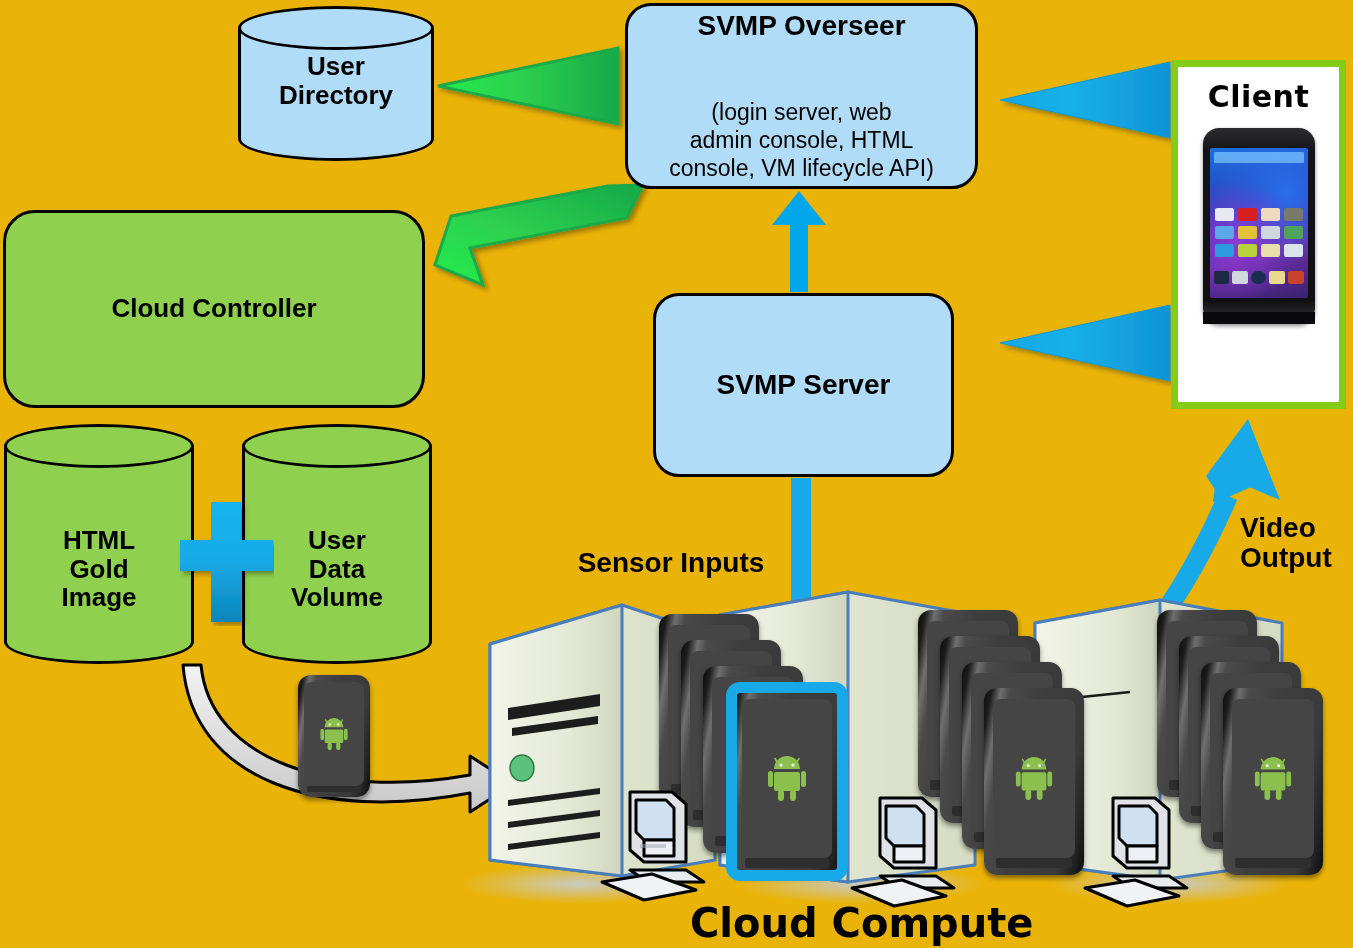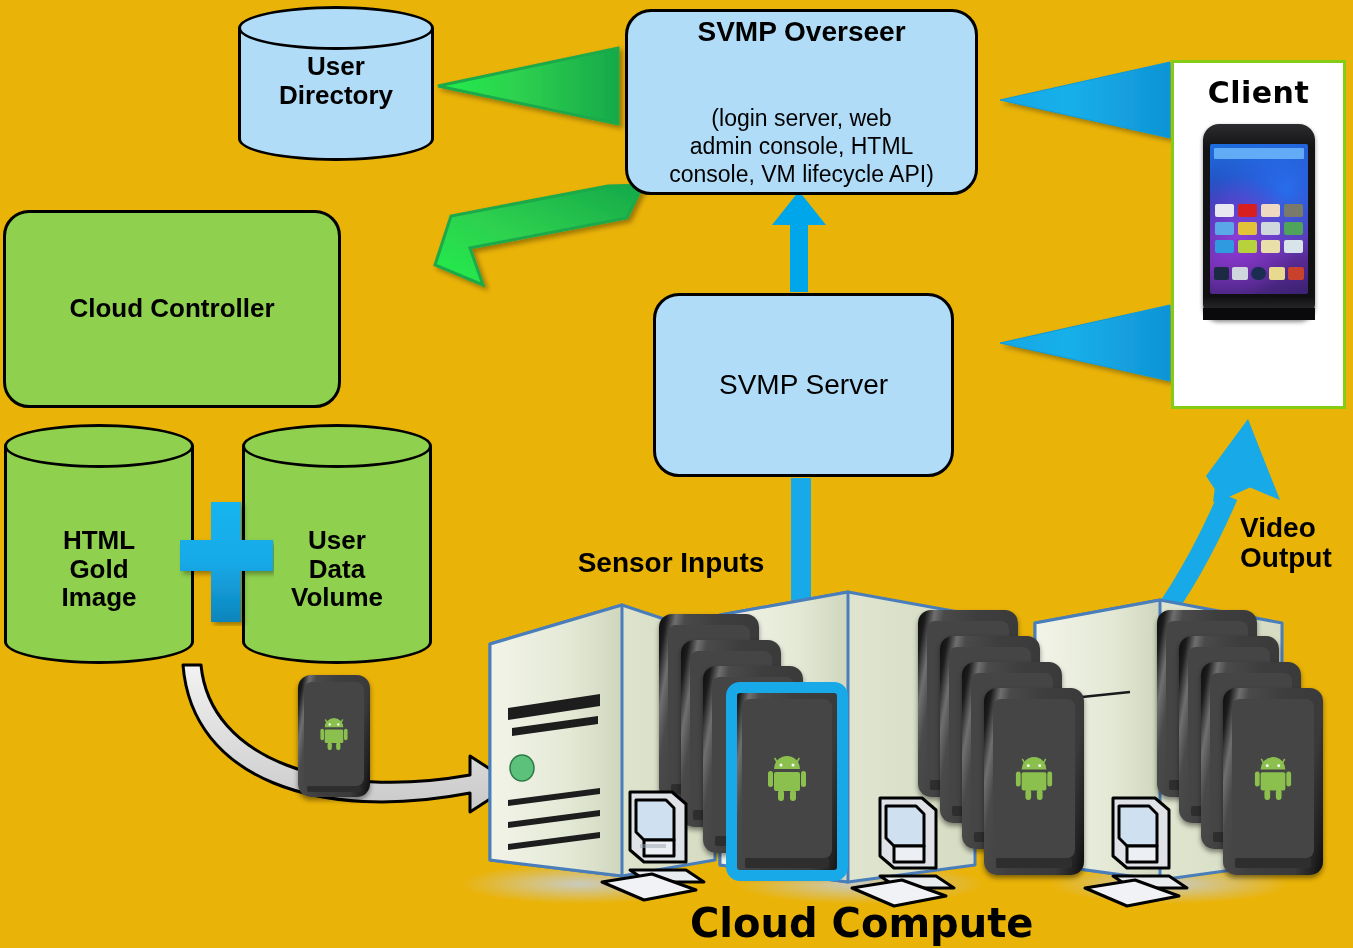--- a/index.html
+++ b/index.html
@@ -20,21 +20,21 @@
     font-weight:bold;
     color:#000;
     line-height:1.12;
   }
   .rbox.blue{background:#b0dcf7;}
   .rbox.green{background:#8fd04e;}
 
   .overseer-title{font-size:28px;font-weight:bold;margin-bottom:10px;}
   .overseer-sub{font-size:23px;font-weight:normal;padding:0 16px;line-height:1.22;margin-top:46px;}
   .cc-line{font-size:26px;font-weight:bold;}
-  .srv-title{font-size:28px;font-weight:normal;text-align:center;}
+  .srv-title{font-size:28px;font-weight:bold;text-align:center;}
 
   
   .cyl{position:absolute;}
   .cyl .body{
     position:absolute;left:0;right:0;top:22px;bottom:22px;
     border-left:3px solid #000;border-right:3px solid #000;
     box-sizing:border-box;
   }
   .cyl .bot{
     position:absolute;left:0;right:0;bottom:0;height:44px;
@@ -52,21 +52,21 @@
   .cyl.blue .body,.cyl.blue .bot,.cyl.blue .top,.cyl.blue .botmask{background:#b0dcf7;}
   .cyl.green .body,.cyl.green .bot,.cyl.green .top,.cyl.green .botmask{background:#8fd04e;}
   .cyl .label{
     position:absolute;left:0;right:0;
     text-align:center;font-weight:bold;color:#000;line-height:1.1;
     z-index:5;
   }
 
   
   .client-panel{
-    position:absolute;background:#fff;border:3px solid #84cc16;box-sizing:border-box;
+    position:absolute;background:#fff;border:7px solid #84cc16;box-sizing:border-box;
     display:flex;flex-direction:column;align-items:center;
   }
   .client-title{
     font-family:"DejaVu Sans",sans-serif;
     font-weight:bold;font-size:30px;color:#000;margin-top:12px;letter-spacing:.5px;
   }
 
   
   .phonephoto{
     position:relative;width:112px;height:196px;margin-top:14px;
@@ -190,30 +190,30 @@
     <div class="bot"></div>
     <div class="body"></div>
     <div class="botmask"></div>
     <div class="top"></div>
     <div class="label" style="top:46px;font-size:26px;">
       <div>User</div>
       <div>Directory</div>
     </div>
   </div>
 
-  <div class="rbox blue" style="left:625px;top:9px;width:353px;height:186px;">
+  <div class="rbox blue" style="left:625px;top:3px;width:353px;height:186px;">
     <div class="overseer-title">SVMP Overseer</div>
     <div class="overseer-sub">
       <div>(login server, web</div>
       <div>admin console, HTML</div>
       <div>console, VM lifecycle API)</div>
     </div>
   </div>
 
-  <div class="rbox green" style="left:3px;top:210px;width:338px;height:198px;">
+  <div class="rbox green" style="left:3px;top:210px;width:422px;height:198px;border-radius:32px;">
     <div class="cc-line">Cloud Controller</div>
   </div>
 
   <div class="cyl green" style="left:4px;top:424px;width:190px;height:240px;">
     <div class="bot"></div>
     <div class="body"></div>
     <div class="botmask"></div>
     <div class="top"></div>
     <div class="label" style="top:102px;font-size:26px;">
       <div>HTML</div>

